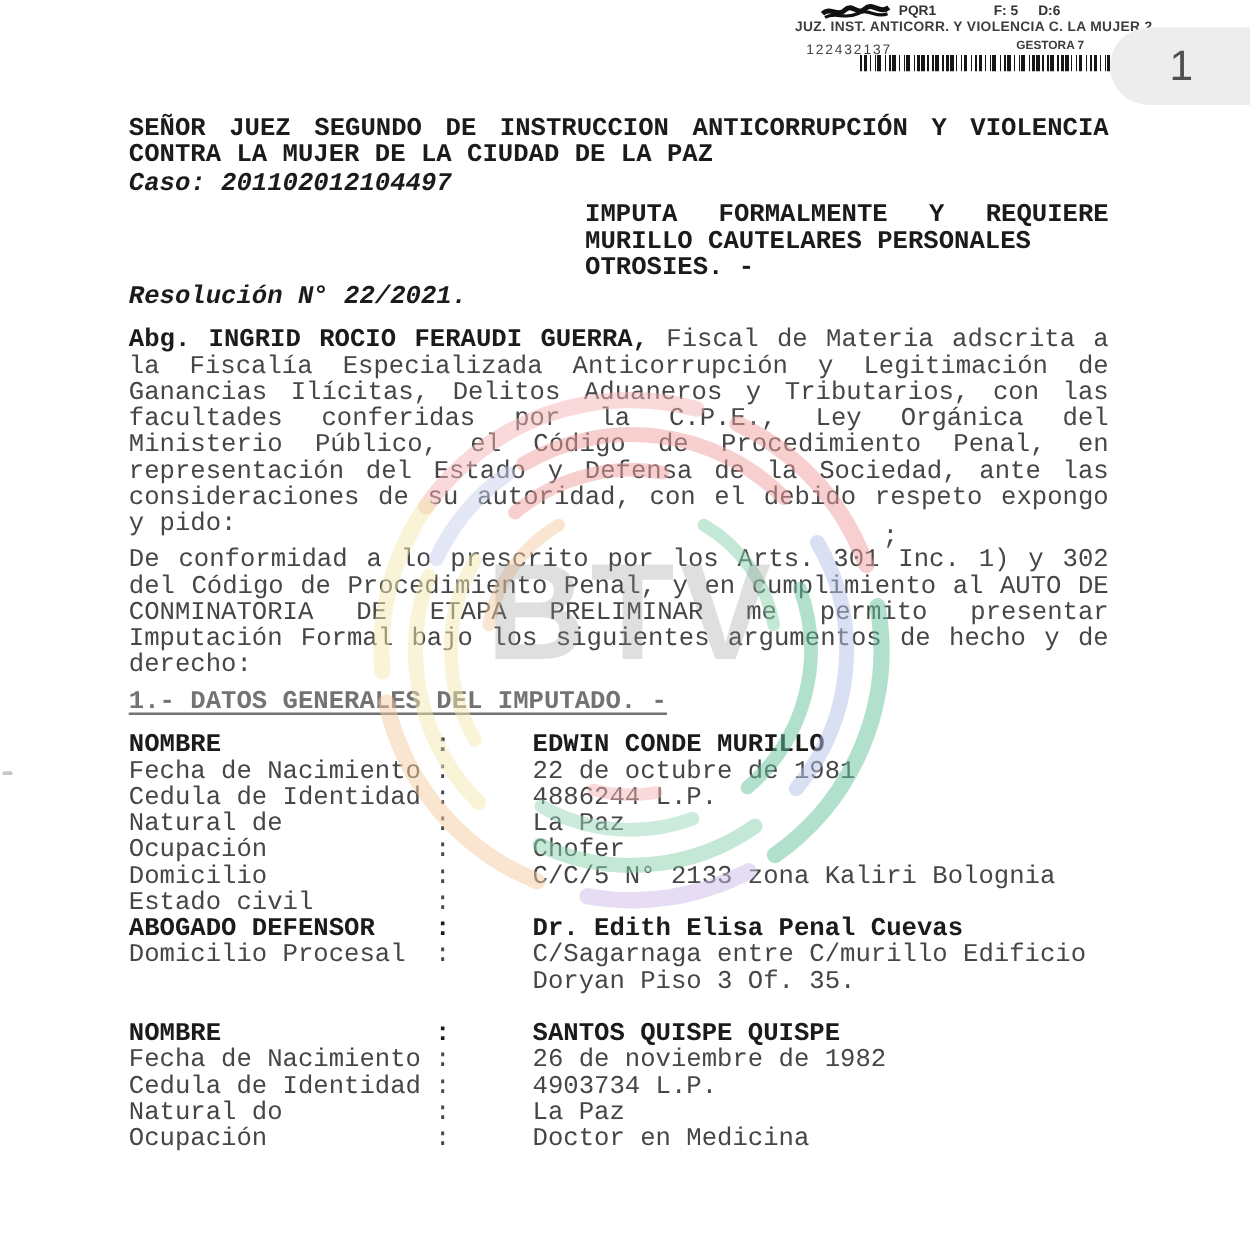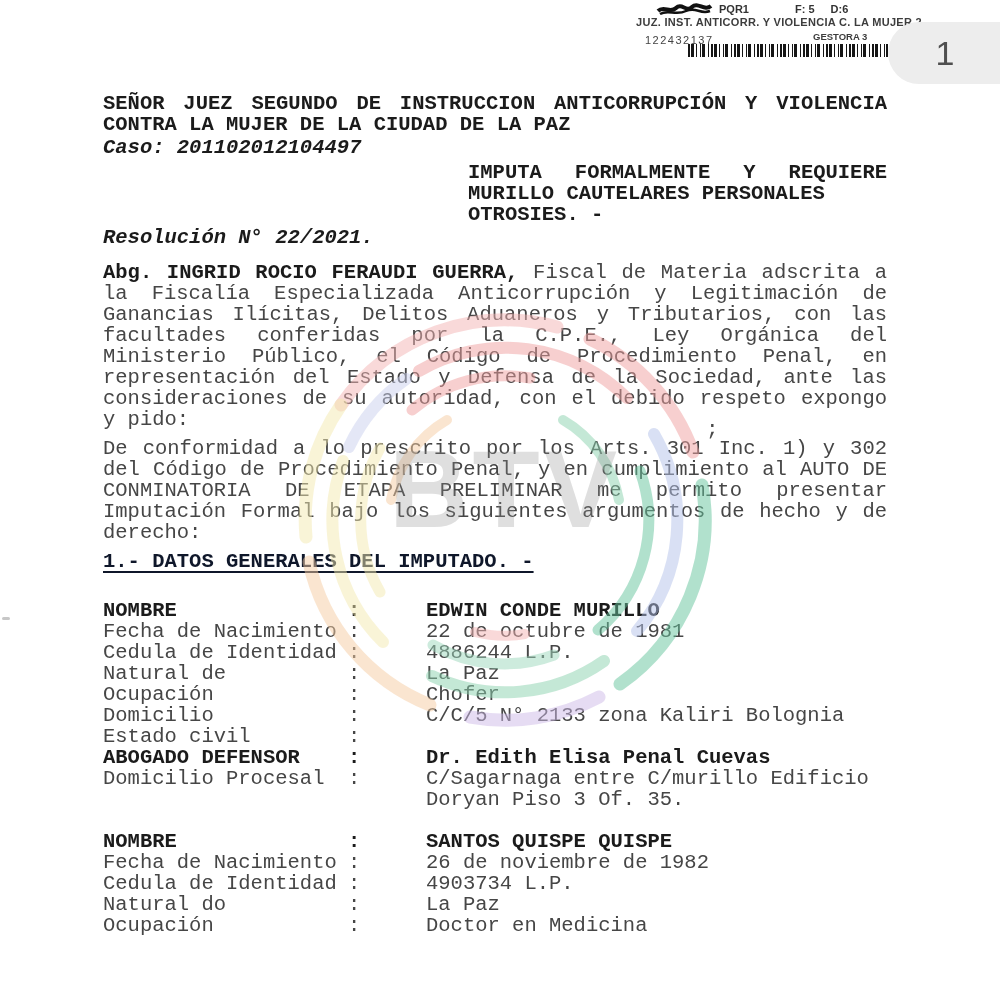--- a/index.html
+++ b/index.html
@@ -92,23 +92,23 @@
   .imputa .u { text-decoration-thickness: 2px; text-underline-offset: 4px; }
   .resolucion {
     font-weight: bold; font-style: italic; color: #1b1b1b;
     margin-bottom: 14px;
   }
   .para { text-align: justify; }
   .p1 { margin-bottom: 8px; }
   .p2 { margin-bottom: 8px; }
   .section {
     font-size: 20.5px;
-    font-weight: bold; color: #0f172a;
+    font-weight: bold; color: #737373;
     text-decoration: underline; text-decoration-thickness: 2px; text-underline-offset: 4px;
-    margin-bottom: 28px;
+    margin-bottom: 14px;
   }
   .dtable { margin-bottom: 21px; }
   .drow { display: grid; grid-template-columns: 245px 78px 1fr; }
   .drow .dval { white-space: pre-line; }
   .drow.bold .dlabel, .drow.bold .dval, .drow.bold .dcolon { font-weight: bold; color: #1b1b1b; }
 
   .stray {
     position: absolute; left: 706px; top: 418px;
     font-size: 21px; color: #4a4a4a;
   }
@@ -141,21 +141,21 @@
         <path d="M2 8 C 8 2, 14 11, 20 5 S 30 10, 36 4 S 48 9, 55 3" stroke="#111" stroke-width="4" fill="none"></path>
         <path d="M4 11 C 12 6, 20 13, 30 8 S 44 12, 54 8" stroke="#111" stroke-width="2.5" fill="none"></path>
       </svg>
       <span class="s-pqr">PQR1</span>
       <span class="s-f">F: 5</span>
       <span class="s-d">D:6</span>
     </div>
     <div class="s-row2">JUZ. INST. ANTICORR. Y VIOLENCIA C. LA MUJER 2.</div>
     <div class="s-row3">
       <span class="s-num">122432137</span>
-      <span class="s-gestora">GESTORA 3</span>
+      <span class="s-gestora">GESTORA 7</span>
     </div>
     <div class="barcode"></div>
   </div>
 
   <div class="page-badge">
     <span>1</span>
   </div>
 
   <div class="doc">
     <p class="addressee">SEÑOR JUEZ SEGUNDO DE INSTRUCCION ANTICORRUPCIÓN Y VIOLENCIA CONTRA LA MUJER DE LA CIUDAD DE LA PAZ</p>

